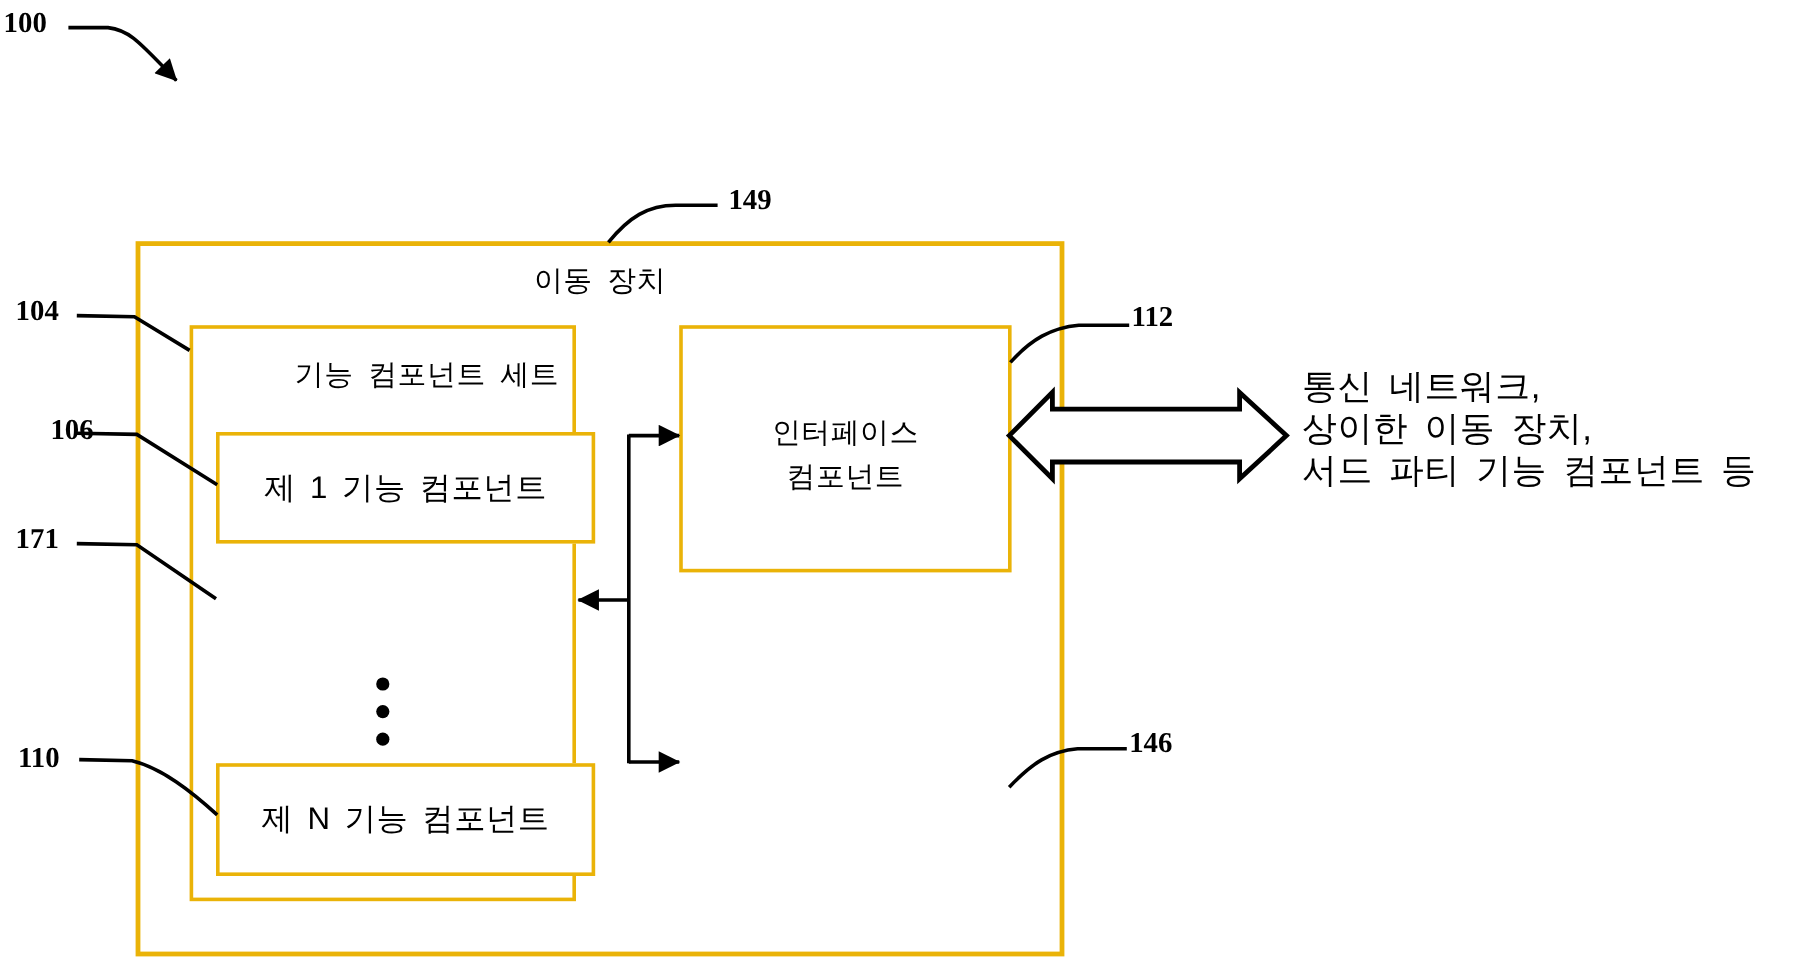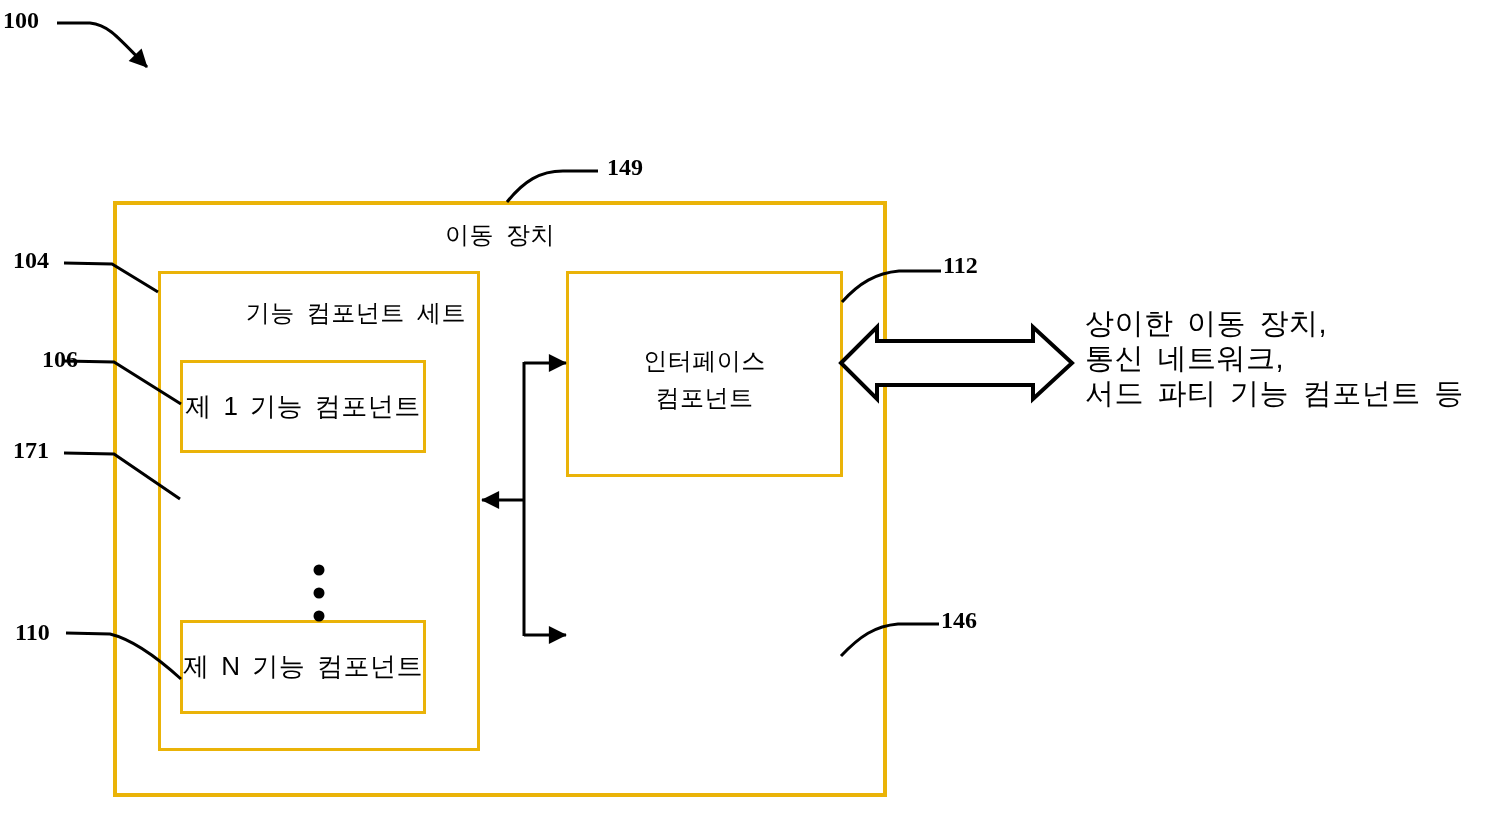--- a/index.html
+++ b/index.html
@@ -21,24 +21,24 @@
   }
   .box {
     position: absolute;
     box-sizing: border-box;
     background: #ffffff;
     border: 3px solid #eab308;
     z-index: 1;
   }
   .box.main  { left: 113px; top: 201px; width: 774px; height: 596px; border-width: 4px; }
   .box.set   { left: 158px; top: 271px; width: 322px; height: 480px; }
-  .box.fc    { left: 180px; width: 246px; display: flex; align-items: center; justify-content: center; }
+  .box.fc    { left: 180px; width: 316px; display: flex; align-items: center; justify-content: center; }
   .box.fc1   { top: 360px; height: 93px; }
   .box.fc2   { top: 450px; height: 96px; }
-  .box.fcn   { top: 620px; height: 94px; }
+  .box.fcn   { top: 636px; height: 94px; }
   .box.iface { left: 566px; top: 271px; width: 277px; height: 206px;
                display: flex; flex-direction: column; align-items: center; justify-content: center;
                padding-top: 10px; }
   .box.shared{ left: 566px; top: 544px; width: 277px; height: 207px;
                display: flex; align-items: center; justify-content: center;
                padding-bottom: 15px; }
   .ktext {
     letter-spacing: 0.5px;
     word-spacing: 5px;
     white-space: nowrap;
@@ -127,22 +127,22 @@
       <circle cx="319" cy="616" r="5.5"></circle>
     </g>
 
     <polygon points="841,363 877,327 877,341 1033,341 1033,327 1072,363 1033,399 1033,385 877,385 877,399" fill="#ffffff" stroke="#000000" stroke-width="4" stroke-linejoin="miter"></polygon>
   </svg>
 
   <div class="label title-main ktext">이동 장치</div>
   <div class="label title-set ktext">기능 컴포넌트 세트</div>
 
   <div class="ext ktext">
+    <div class="ext-line">통신 네트워크,</div>
     <div class="ext-line">상이한 이동 장치,</div>
-    <div class="ext-line">통신 네트워크,</div>
     <div class="ext-line">서드 파티 기능 컴포넌트 등</div>
   </div>
 
   <div class="ref r100">100</div>
   <div class="ref r102">149</div>
   <div class="ref r104">104</div>
   <div class="ref r106">106</div>
   <div class="ref r108">171</div>
   <div class="ref r110">110</div>
   <div class="ref r112">112</div>

